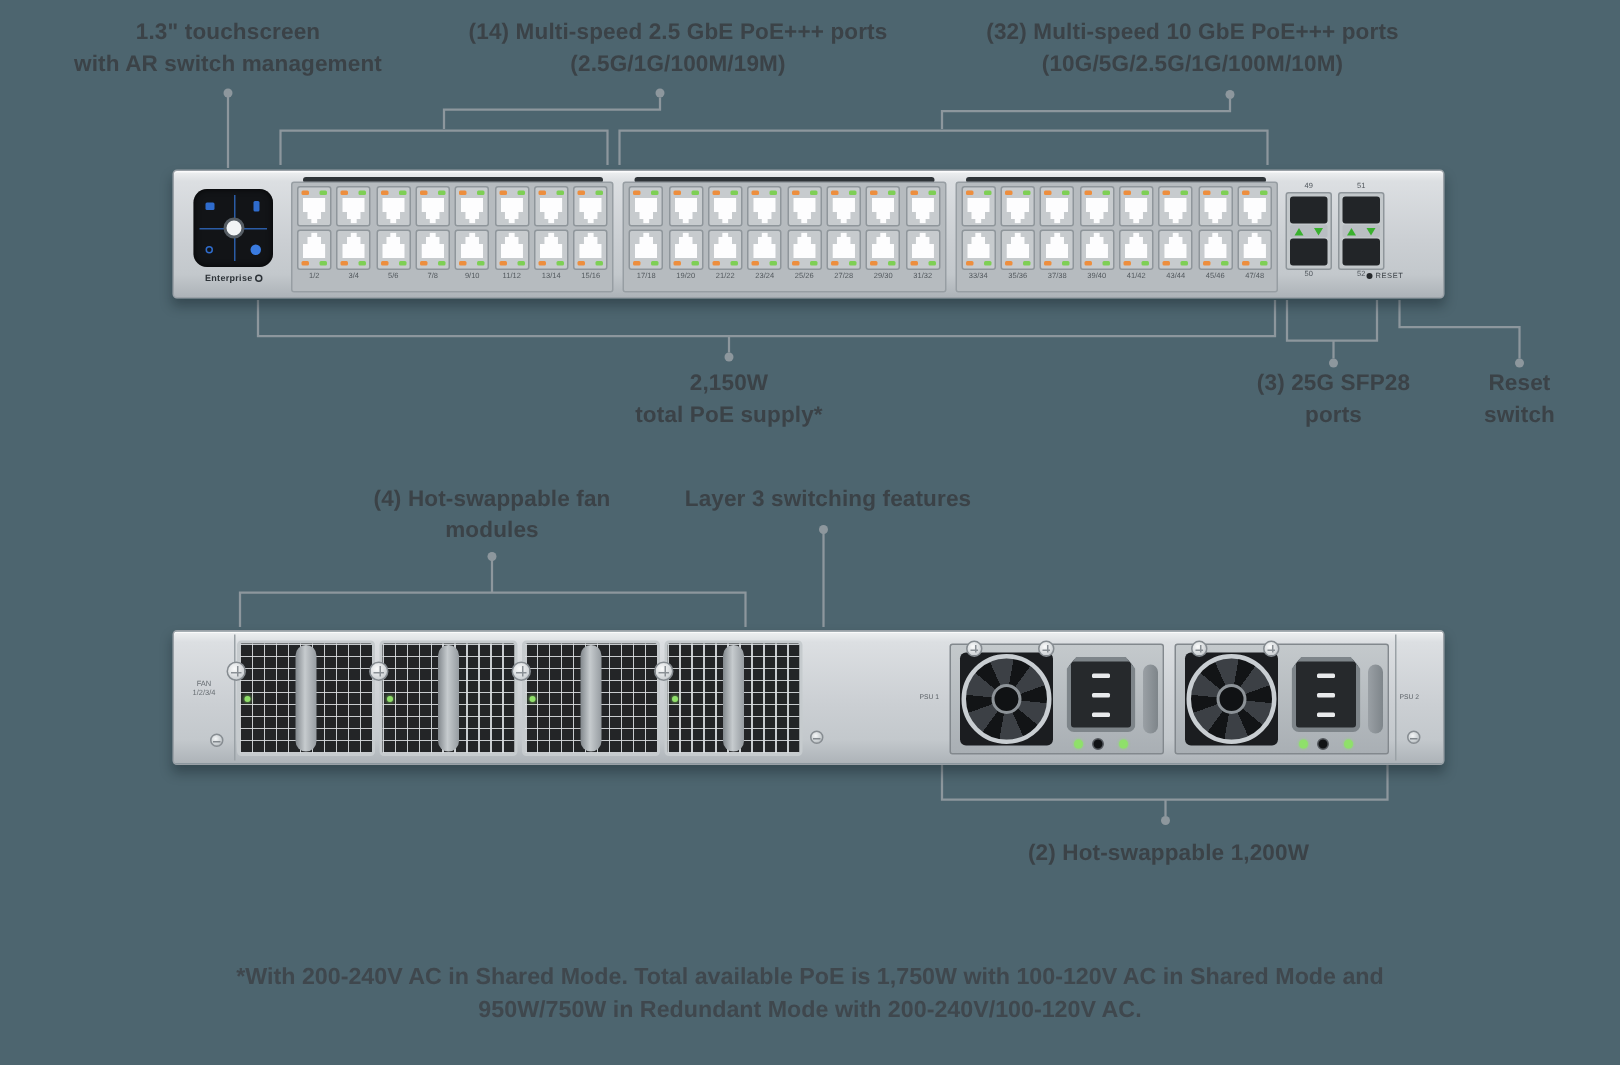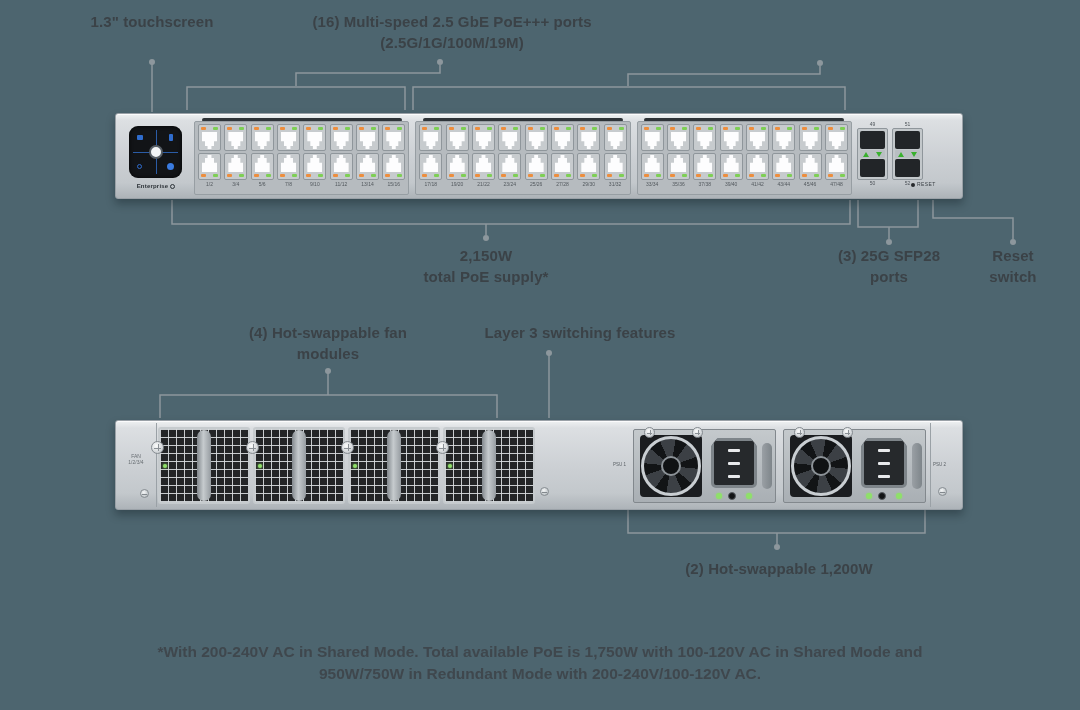--- a/index.html
+++ b/index.html
@@ -14,21 +14,21 @@
   
   .callout{position:absolute;transform:translateX(-50%);text-align:center;color:#3b4247;
            font-weight:bold;font-size:15px;line-height:21px;white-space:nowrap;letter-spacing:.1px;z-index:3;}
   #cl-touch{left:152px;top:11px;}
   #cl-25g{left:452px;top:11px;}
   #cl-10g{left:795px;top:11px;}
   #cl-poe{left:486px;top:245px;}
   #cl-sfp{left:889px;top:245px;}
   #cl-reset{left:1013px;top:245px;}
   #cl-fans{left:328px;top:322px;}
-  #cl-l3{left:580px;top:322px;text-align:center;}
+  #cl-l3{left:552px;top:322px;text-align:center;}
   #cl-psu{left:779px;top:558px;}
   .footnote{position:absolute;left:540px;top:641px;transform:translateX(-50%);text-align:center;
             color:#3f474d;font-weight:bold;font-size:15.5px;line-height:22px;white-space:nowrap;z-index:3;}
 
   
   .chassis{position:absolute;left:115px;width:848px;z-index:2;border:1px solid #9aa1a7;border-radius:3px;
            background:linear-gradient(180deg,#eff1f2 0%,#dcdfe2 8%,#cbcfd3 55%,#c3c8cc 82%,#adb3b8 100%);
            box-shadow:0 5px 8px rgba(12,24,30,.35), inset 0 1px 0 rgba(255,255,255,.75);box-sizing:border-box;}
   .front{top:113px;height:86px;}
   .rear{top:420px;height:90px;}
@@ -163,24 +163,29 @@
       <circle cx="328" cy="371" r="3"></circle>
     <path d="M549 355 V418"></path>
       <circle cx="549" cy="353" r="3"></circle>
     <path d="M628 510 V533 H925 V510"></path>
       <path d="M777 533 V544"></path>
       <circle cx="777" cy="547" r="3"></circle>
   </svg>
 
   <div class="callout" id="cl-touch">
     <div>1.3" touchscreen</div>
+    <div>with AR switch management</div>
   </div>
   <div class="callout" id="cl-25g">
-    <div>(16) Multi-speed 2.5 GbE PoE+++ ports</div>
+    <div>(14) Multi-speed 2.5 GbE PoE+++ ports</div>
     <div>(2.5G/1G/100M/19M)</div>
+  </div>
+  <div class="callout" id="cl-10g">
+    <div>(32) Multi-speed 10 GbE PoE+++ ports</div>
+    <div>(10G/5G/2.5G/1G/100M/10M)</div>
   </div>
   <div class="callout" id="cl-poe">
     <div>2,150W</div>
     <div>total PoE supply*</div>
   </div>
   <div class="callout" id="cl-sfp">
     <div>(3) 25G SFP28</div>
     <div>ports</div>
   </div>
   <div class="callout" id="cl-reset">

